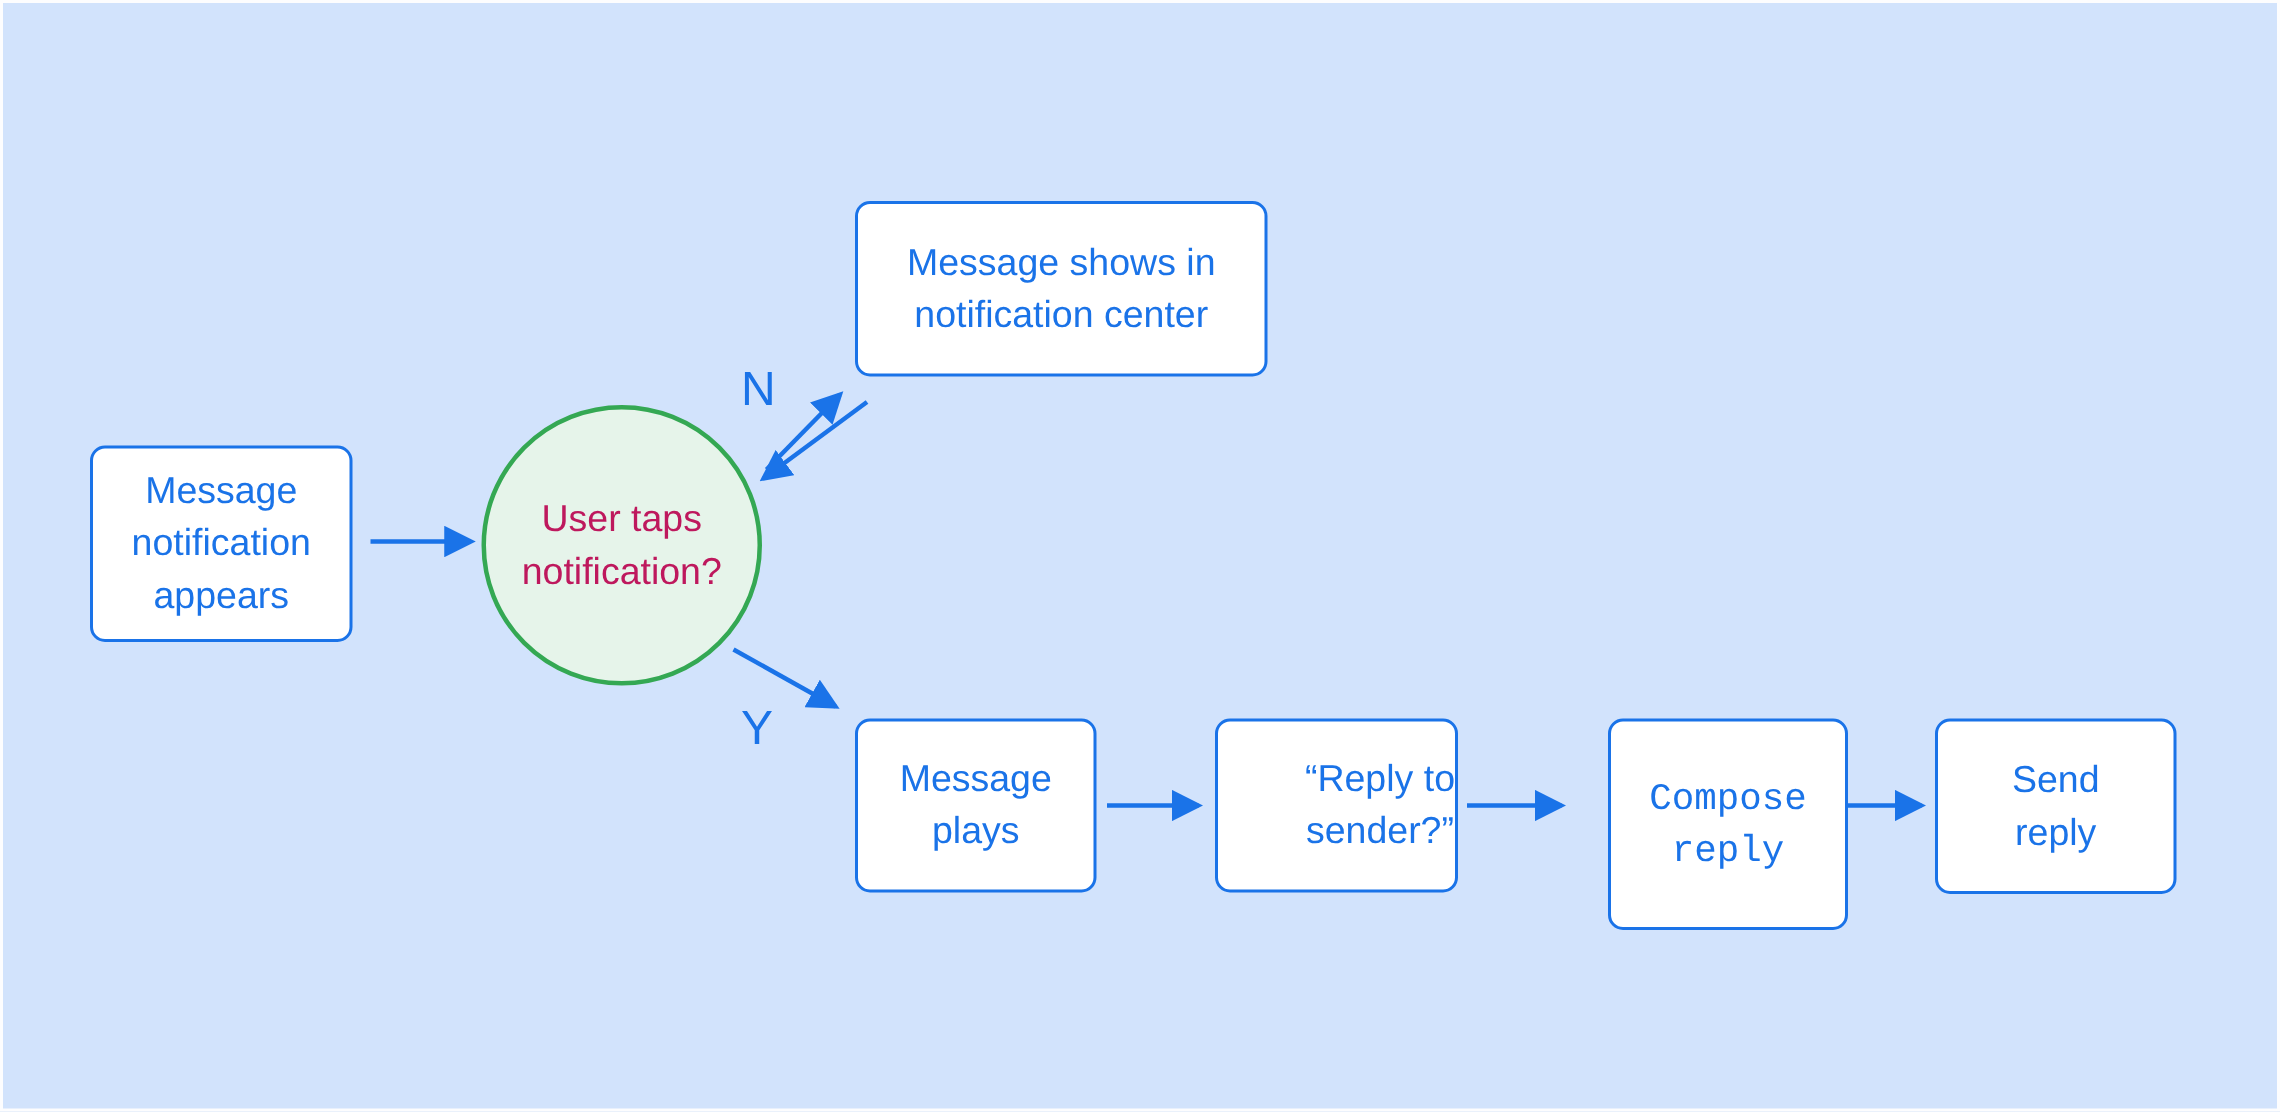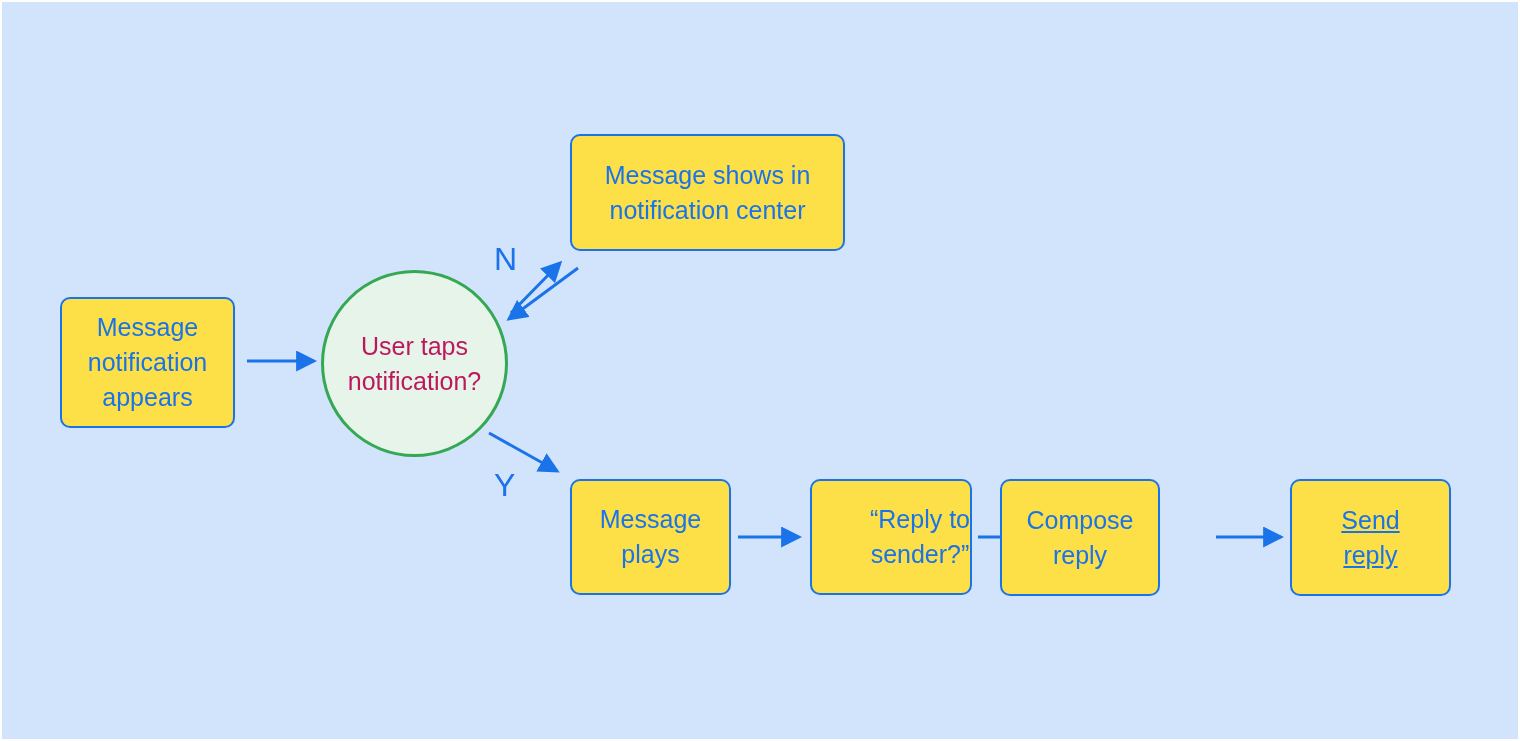--- a/index.html
+++ b/index.html
@@ -23,21 +23,21 @@
   }
   .node {
     position: absolute;
     box-sizing: border-box;
     display: flex;
     align-items: center;
     justify-content: center;
     text-align: center;
   }
   .node-rect {
-    background: #fde047;
+    background: #ffffff;
     border: 2px solid #1a73e8;
     border-radius: 10px;
     color: #1a73e8;
   }
   .node-label {
     white-space: pre-line;
     font-size: 25px;
     line-height: 35px;
   }
   .node-circle {
@@ -51,22 +51,22 @@
     color: #1a73e8;
     font-size: 32px;
     line-height: 1.1;
   }
   
   #node-start            { left: 60px;   top: 297px; width: 175px; height: 131px; }
   #node-decision         { left: 321px;  top: 270px; width: 187px; height: 187px; }
   #node-notif-center     { left: 570px;  top: 134px; width: 275px; height: 117px; }
   #node-message-plays    { left: 570px;  top: 479px; width: 161px; height: 116px; }
   #node-reply-to-sender  { left: 810px;  top: 479px; width: 162px; height: 116px; justify-content: flex-end; }
-  #node-compose-reply    { left: 1000px; top: 479px; width: 160px; height: 117px; }
-  #node-send-reply       { left: 1290px; top: 479px; width: 161px; height: 117px; text-decoration: underline; }
+  #node-compose-reply    { left: 1072px; top: 479px; width: 160px; height: 141px; font-family: Liberation Mono, monospace; }
+  #node-send-reply       { left: 1290px; top: 479px; width: 161px; height: 117px; }
   #label-n { left: 494px; top: 242px; }
   #label-y { left: 494px; top: 468px; }
 </style>
 </head>
 <body>
 
 <div class="canvas">
 
   <svg class="edges-layer" width="1520" height="741" viewBox="0 0 1520 741" xmlns="http://www.w3.org/2000/svg">
     <defs>

